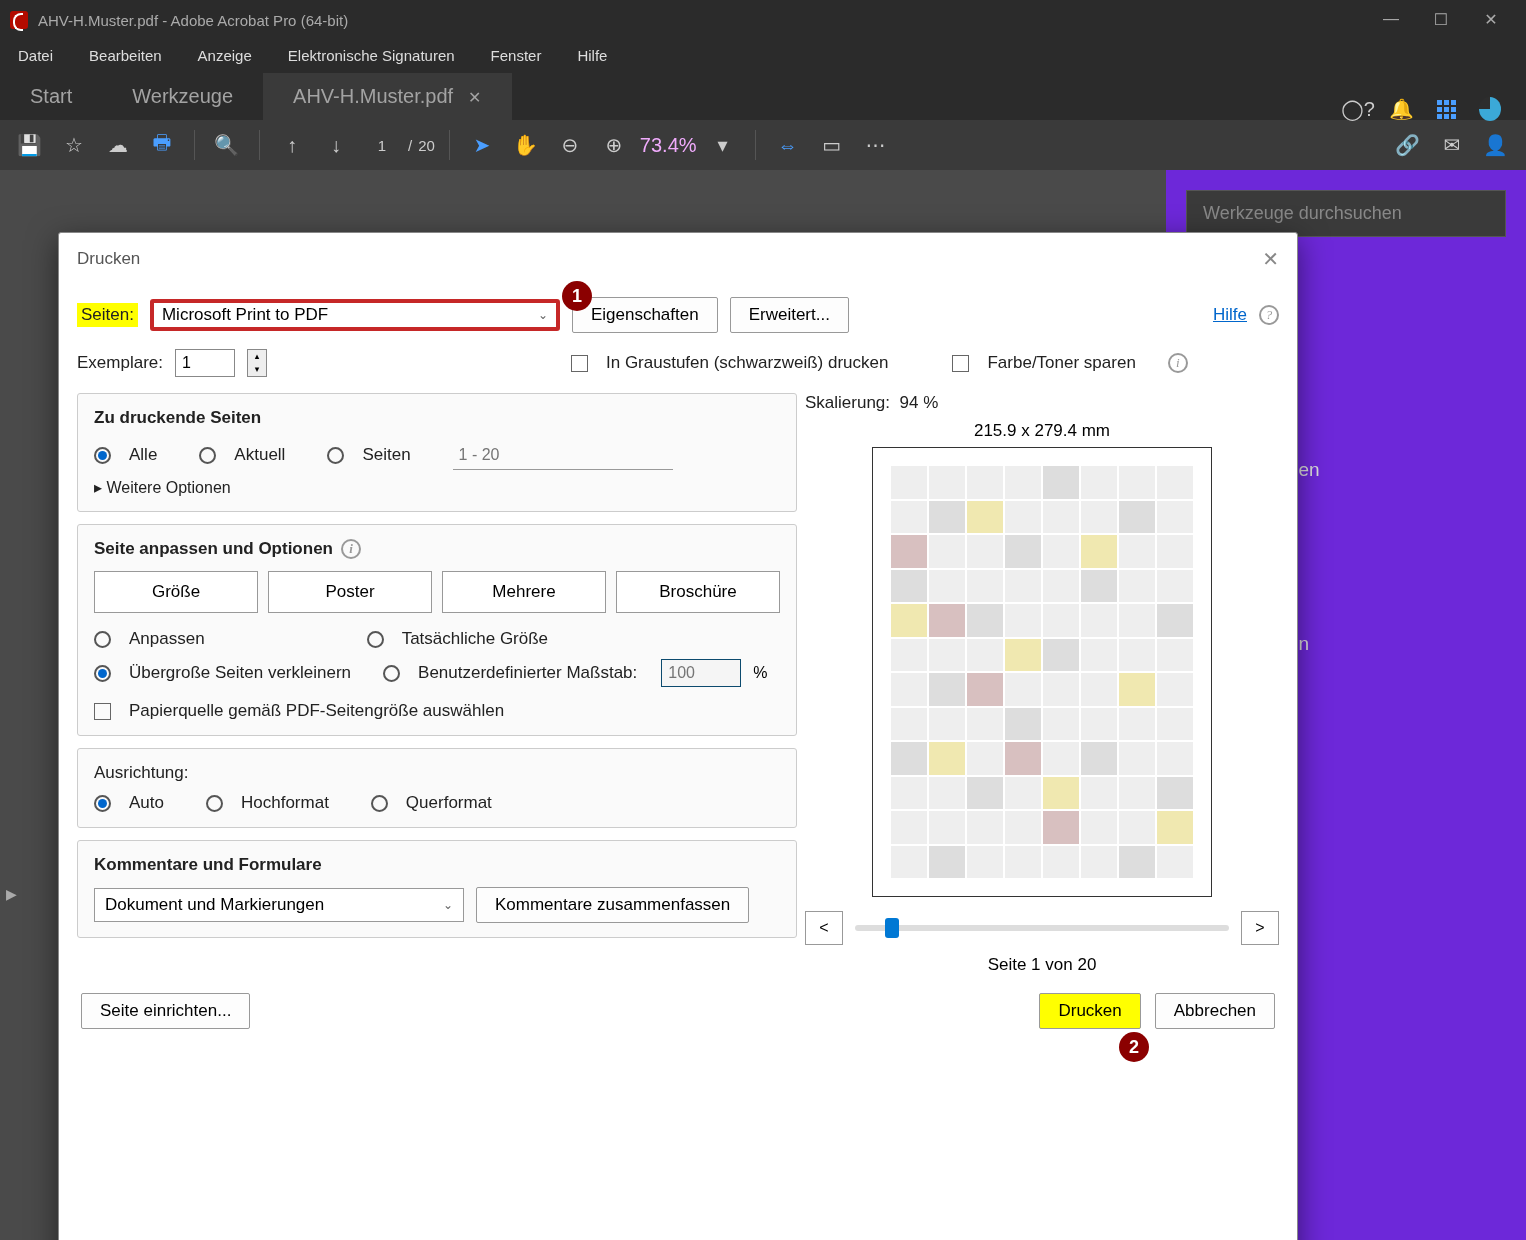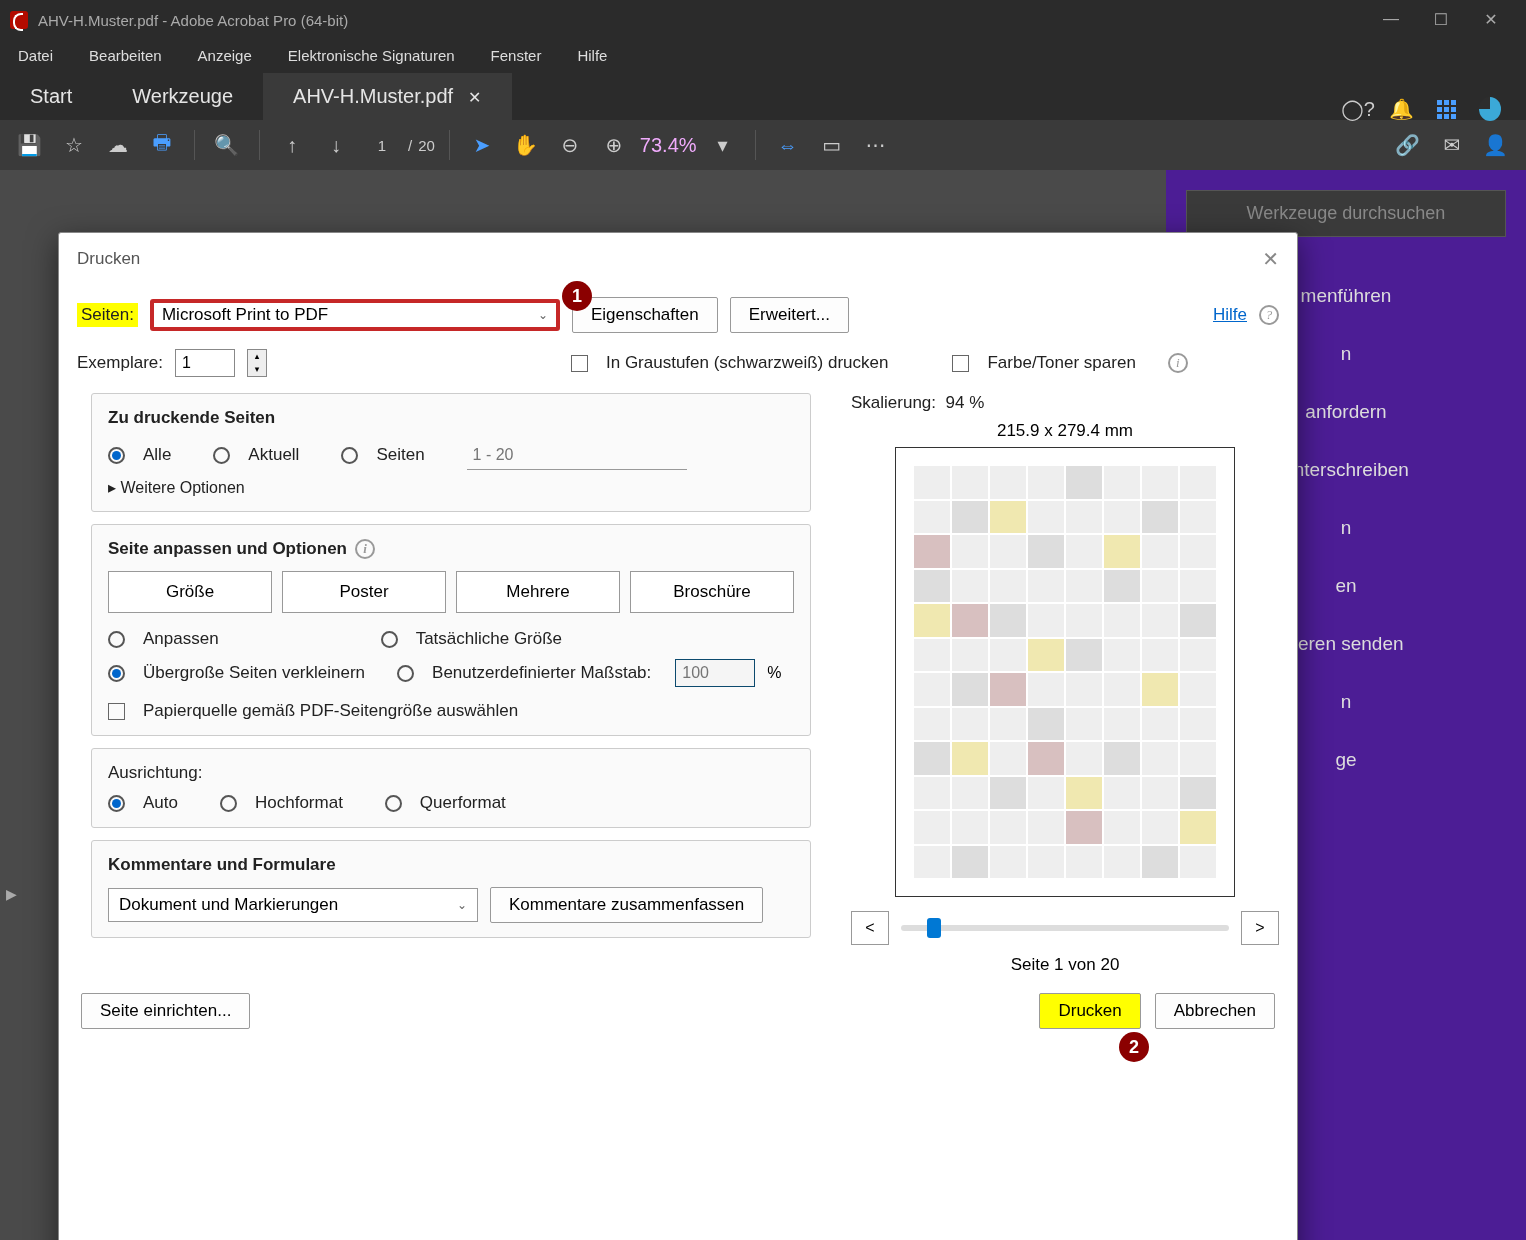--- a/index.html
+++ b/index.html
@@ -11,21 +11,21 @@
 .titlebar .app-icon::after { content: ""; position: absolute; left: 3px; top: 2px; width: 8px; height: 14px; border: 2px solid #fff; border-right: none; border-radius: 8px 0 0 8px; }
 .titlebar .win-controls { margin-left: auto; display: flex; gap: 30px; padding-right: 15px; }
 .titlebar .win-btn { width: 20px; height: 20px; color: #aaa; font-size: 16px; text-align: center; cursor: pointer; }
 
 
 .menubar { height: 30px; background: #2b2b2b; display: flex; align-items: center; padding: 0 8px; gap: 16px; }
 .menubar .menu-item { color: #ddd; font-size: 15px; padding: 4px 10px; cursor: pointer; }
 
 
 .tabrow { height: 50px; background: #2b2b2b; display: flex; align-items: flex-end; }
-.tabrow .tab { color: #e5e5e5; font-size: 20px; padding: 12px 30px; cursor: pointer; position: relative; }
+.tabrow .tab { color: #a3a3a3; font-size: 20px; padding: 12px 30px; cursor: pointer; position: relative; }
 .tabrow .tab.active { background: #3a3a3a; }
 .tabrow .tab .close { margin-left: 15px; font-size: 16px; }
 .tabrow .right-icons { margin-left: auto; display: flex; gap: 22px; padding-right: 25px; align-items: center; }
 .tabrow .icon { width: 22px; height: 22px; color: #ccc; cursor: pointer; display: flex; align-items: center; justify-content: center; font-size: 20px; }
 .apps-icon { display: grid; grid-template-columns: repeat(3,5px); grid-template-rows: repeat(3,5px); gap: 2px; }
 .apps-icon span { background: #4a9eff; width: 5px; height: 5px; }
 .profile-circle { width: 24px; height: 24px; border-radius: 50%; background: conic-gradient(#3ba9d8 0 75%, #2d2d2d 75% 100%); }
 
 
 .toolbar { height: 50px; background: #3a3a3a; display: flex; align-items: center; padding: 0 12px; gap: 8px; }
@@ -33,21 +33,21 @@
 .toolbar .tool.active { color: #4a9eff; }
 .toolbar .sep { width: 1px; height: 30px; background: #555; margin: 0 6px; }
 .toolbar .page-info { color: #ccc; font-size: 15px; display: flex; align-items: center; gap: 6px; }
 .toolbar .page-input { width: 40px; background: transparent; border: none; color: #ccc; text-align: center; font-size: 15px; }
 .toolbar .zoom { color: #f0abfc; font-size: 20px; }
 .toolbar .spacer { flex: 1; }
 
 
 .content { position: absolute; top: 170px; left: 0; right: 0; bottom: 0; background: #4a4a4a; display: flex; }
 .doc-area { flex: 1; background: #4a4a4a; position: relative; }
-.side-panel { width: 360px; background: #4c1d95; padding: 20px; text-align: center; }
+.side-panel { width: 360px; background: #6d28d9; padding: 20px; }
 .search-box { background: #3a3a3a; border: 1px solid #555; padding: 12px 16px; color: #888; font-size: 18px; margin-bottom: 30px; }
 .side-item { color: #ddd; font-size: 19px; padding: 18px 8px; cursor: pointer; }
 
 
 .pixel-bg { position: absolute; left: 60px; top: 745px; width: 280px; height: 60px; display: grid; grid-template-columns: repeat(14,1fr); grid-template-rows: repeat(3,1fr); }
 .pixel-bg div { background: #ddd; }
 .pixel-bg div:nth-child(3n) { background: #ccc; }
 .pixel-bg div:nth-child(7n) { background: #e8e8a0; }
 
 
@@ -68,21 +68,21 @@
 .btn.primary { background: #ffff00; }
 .link { color: #0066cc; text-decoration: underline; cursor: pointer; font-size: 17px; }
 .info-icon { width: 20px; height: 20px; border: 2px solid #999; border-radius: 50%; display: inline-flex; align-items: center; justify-content: center; font-size: 13px; color: #999; font-style: italic; font-family: serif; }
 
 .num-input { width: 60px; height: 28px; border: 1px solid #888; padding: 0 6px; font-size: 16px; }
 .spinner { display: inline-flex; flex-direction: column; border: 1px solid #888; }
 .spinner button { width: 18px; height: 13px; font-size: 9px; line-height: 9px; border: none; background: #eee; cursor: pointer; }
 
 .chk { width: 17px; height: 17px; border: 1px solid #666; display: inline-block; vertical-align: middle; margin-right: 6px; cursor: pointer; }
 
-.main-cols { display: flex; gap: 40px; margin-left: 14px; }
+.main-cols { display: flex; gap: 8px; }
 .left-col { flex: 0 0 720px; }
 .right-col { flex: 1; }
 
 .section { border: 1px solid #ccc; border-radius: 3px; padding: 14px 16px; margin-bottom: 12px; background: #fafafa; }
 .section-title { font-size: 17px; font-weight: 600; color: #222; margin-bottom: 12px; display: flex; align-items: center; gap: 8px; }
 
 .radio { width: 17px; height: 17px; border: 2px solid #555; border-radius: 50%; display: inline-flex; align-items: center; justify-content: center; margin-right: 6px; cursor: pointer; vertical-align: middle; }
 .radio.selected::after { content: ""; width: 9px; height: 9px; background: #0066cc; border-radius: 50%; }
 .radio-lbl { font-size: 17px; color: #222; margin-right: 30px; cursor: pointer; }
 

